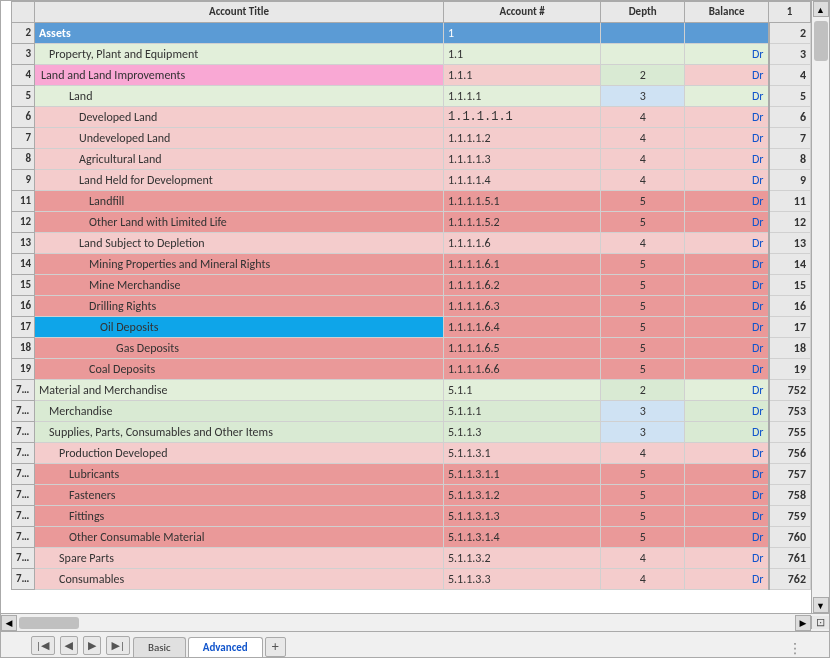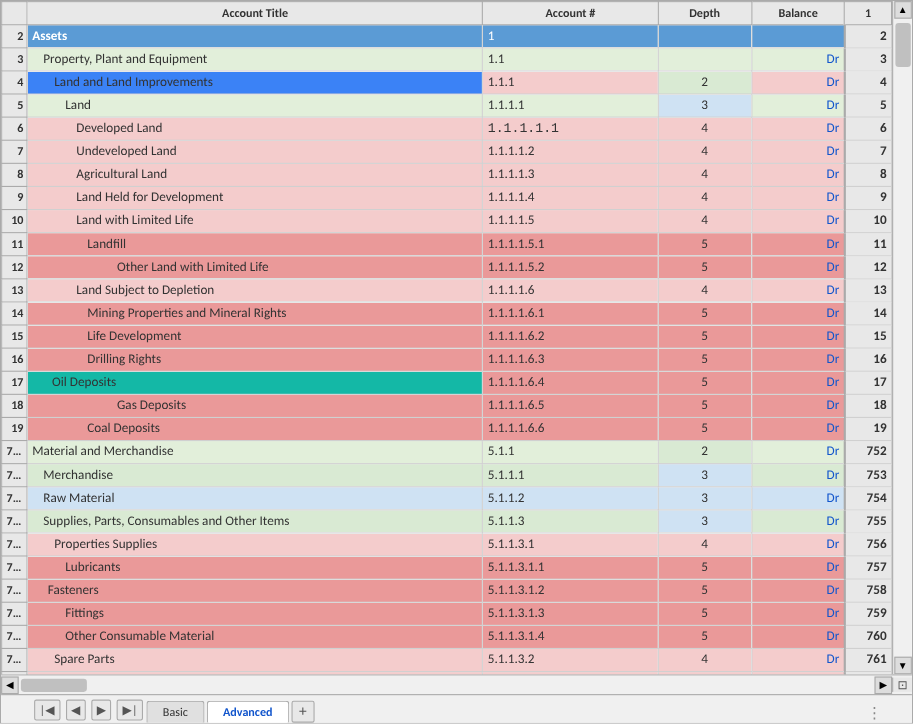--- a/index.html
+++ b/index.html
@@ -10,20 +10,21 @@
       height: 658px;
       display: flex;
       flex-direction: column;
       border: 1px solid #aaa;
     }
 
     .sheet-area {
       flex: 1;
       overflow: hidden;
       position: relative;
+      margin-left: 10px;
     }
 
     table {
       border-collapse: collapse;
       width: 100%;
       table-layout: fixed;
     }
 
     .row-num-col { width: 22px; }
     .col-a { width: 390px; }
@@ -235,21 +236,21 @@
             <tr>
               <td class="row-num">3</td>
               <td style="background-color: rgb(226, 239, 218); color: rgb(51, 51, 51); padding-left: 14px;">Property, Plant and Equipment</td>
               <td style="background-color: rgb(226, 239, 218); color: rgb(51, 51, 51);">1.1</td>
               <td style="background-color: rgb(226, 239, 218); text-align: center; color: rgb(51, 51, 51);"></td>
               <td style="background-color: rgb(226, 239, 218); text-align: right; color: rgb(17, 85, 204);">Dr</td>
               <td style="background-color: rgb(232, 232, 232); text-align: right; font-weight: bold; color: rgb(51, 51, 51); border-left: 2px solid rgb(170, 170, 170);">3</td>
             </tr>
             <tr>
               <td class="row-num">4</td>
-              <td style="background-color: #3b82f6; color: rgb(51, 51, 51); padding-left: 24px;">Land and Land Improvements</td>
+              <td style="background-color: #f9a8d4; color: rgb(51, 51, 51); padding-left: 6px;">Land and Land Improvements</td>
               <td style="background-color: rgb(244, 204, 204); color: rgb(51, 51, 51);">1.1.1</td>
               <td style="background-color: rgb(217, 234, 211); text-align: center; color: rgb(51, 51, 51);">2</td>
               <td style="background-color: rgb(244, 204, 204); text-align: right; color: rgb(17, 85, 204);">Dr</td>
               <td style="background-color: rgb(232, 232, 232); text-align: right; font-weight: bold; color: rgb(51, 51, 51); border-left: 2px solid rgb(170, 170, 170);">4</td>
             </tr>
             <tr>
               <td class="row-num">5</td>
               <td style="background-color: rgb(226, 239, 218); color: rgb(51, 51, 51); padding-left: 34px;">Land</td>
               <td style="background-color: rgb(226, 239, 218); color: rgb(51, 51, 51);">1.1.1.1</td>
               <td style="background-color: rgb(207, 226, 243); text-align: center; color: rgb(51, 51, 51);">3</td>
@@ -282,38 +283,30 @@
             </tr>
             <tr>
               <td class="row-num">9</td>
               <td style="background-color: rgb(244, 204, 204); color: rgb(51, 51, 51); padding-left: 44px;">Land Held for Development</td>
               <td style="background-color: rgb(244, 204, 204); color: rgb(51, 51, 51);">1.1.1.1.4</td>
               <td style="background-color: rgb(244, 204, 204); text-align: center; color: rgb(51, 51, 51);">4</td>
               <td style="background-color: rgb(244, 204, 204); text-align: right; color: rgb(17, 85, 204);">Dr</td>
               <td style="background-color: rgb(232, 232, 232); text-align: right; font-weight: bold; color: rgb(51, 51, 51); border-left: 2px solid rgb(170, 170, 170);">9</td>
             </tr>
             <tr>
-              <td class="row-num">10</td>
-              <td style="background-color: rgb(244, 204, 204); color: rgb(51, 51, 51); padding-left: 44px;">Land with Limited Life</td>
-              <td style="background-color: rgb(244, 204, 204); color: rgb(51, 51, 51);">1.1.1.1.5</td>
-              <td style="background-color: rgb(244, 204, 204); text-align: center; color: rgb(51, 51, 51);">4</td>
-              <td style="background-color: rgb(244, 204, 204); text-align: right; color: rgb(17, 85, 204);">Dr</td>
-              <td style="background-color: rgb(232, 232, 232); text-align: right; font-weight: bold; color: rgb(51, 51, 51); border-left: 2px solid rgb(170, 170, 170);">10</td>
-            </tr>
-            <tr>
               <td class="row-num">11</td>
               <td style="background-color: rgb(234, 153, 153); color: rgb(51, 51, 51); padding-left: 54px;">Landfill</td>
               <td style="background-color: rgb(234, 153, 153); color: rgb(51, 51, 51);">1.1.1.1.5.1</td>
               <td style="background-color: rgb(234, 153, 153); text-align: center; color: rgb(51, 51, 51);">5</td>
               <td style="background-color: rgb(234, 153, 153); text-align: right; color: rgb(17, 85, 204);">Dr</td>
               <td style="background-color: rgb(232, 232, 232); text-align: right; font-weight: bold; color: rgb(51, 51, 51); border-left: 2px solid rgb(170, 170, 170);">11</td>
             </tr>
             <tr>
               <td class="row-num">12</td>
-              <td style="background-color: rgb(234, 153, 153); color: rgb(51, 51, 51); padding-left: 81px;">Other Land with Limited Life</td>
+              <td style="background-color: rgb(234, 153, 153); color: rgb(51, 51, 51); padding-left: 54px;">Other Land with Limited Life</td>
               <td style="background-color: rgb(234, 153, 153); color: rgb(51, 51, 51);">1.1.1.1.5.2</td>
               <td style="background-color: rgb(234, 153, 153); text-align: center; color: rgb(51, 51, 51);">5</td>
               <td style="background-color: rgb(234, 153, 153); text-align: right; color: rgb(17, 85, 204);">Dr</td>
               <td style="background-color: rgb(232, 232, 232); text-align: right; font-weight: bold; color: rgb(51, 51, 51); border-left: 2px solid rgb(170, 170, 170);">12</td>
             </tr>
             <tr>
               <td class="row-num">13</td>
               <td style="background-color: rgb(244, 204, 204); color: rgb(51, 51, 51); padding-left: 44px;">Land Subject to Depletion</td>
               <td style="background-color: rgb(244, 204, 204); color: rgb(51, 51, 51);">1.1.1.1.6</td>
               <td style="background-color: rgb(244, 204, 204); text-align: center; color: rgb(51, 51, 51);">4</td>
@@ -323,37 +316,37 @@
             <tr>
               <td class="row-num">14</td>
               <td style="background-color: rgb(234, 153, 153); color: rgb(51, 51, 51); padding-left: 54px;">Mining Properties and Mineral Rights</td>
               <td style="background-color: rgb(234, 153, 153); color: rgb(51, 51, 51);">1.1.1.1.6.1</td>
               <td style="background-color: rgb(234, 153, 153); text-align: center; color: rgb(51, 51, 51);">5</td>
               <td style="background-color: rgb(234, 153, 153); text-align: right; color: rgb(17, 85, 204);">Dr</td>
               <td style="background-color: rgb(232, 232, 232); text-align: right; font-weight: bold; color: rgb(51, 51, 51); border-left: 2px solid rgb(170, 170, 170);">14</td>
             </tr>
             <tr>
               <td class="row-num">15</td>
-              <td style="background-color: rgb(234, 153, 153); color: rgb(51, 51, 51); padding-left: 54px;">Life Development</td>
+              <td style="background-color: rgb(234, 153, 153); color: rgb(51, 51, 51); padding-left: 54px;">Mine Merchandise</td>
               <td style="background-color: rgb(234, 153, 153); color: rgb(51, 51, 51);">1.1.1.1.6.2</td>
               <td style="background-color: rgb(234, 153, 153); text-align: center; color: rgb(51, 51, 51);">5</td>
               <td style="background-color: rgb(234, 153, 153); text-align: right; color: rgb(17, 85, 204);">Dr</td>
               <td style="background-color: rgb(232, 232, 232); text-align: right; font-weight: bold; color: rgb(51, 51, 51); border-left: 2px solid rgb(170, 170, 170);">15</td>
             </tr>
             <tr>
               <td class="row-num">16</td>
               <td style="background-color: rgb(234, 153, 153); color: rgb(51, 51, 51); padding-left: 54px;">Drilling Rights</td>
               <td style="background-color: rgb(234, 153, 153); color: rgb(51, 51, 51);">1.1.1.1.6.3</td>
               <td style="background-color: rgb(234, 153, 153); text-align: center; color: rgb(51, 51, 51);">5</td>
               <td style="background-color: rgb(234, 153, 153); text-align: right; color: rgb(17, 85, 204);">Dr</td>
               <td style="background-color: rgb(232, 232, 232); text-align: right; font-weight: bold; color: rgb(51, 51, 51); border-left: 2px solid rgb(170, 170, 170);">16</td>
             </tr>
             <tr>
               <td class="row-num">17</td>
-              <td style="background-color: #14b8a6; color: rgb(51, 51, 51); padding-left: 22px;">Oil Deposits</td>
+              <td style="background-color: #0ea5e9; color: rgb(51, 51, 51); padding-left: 65px;">Oil Deposits</td>
               <td style="background-color: rgb(234, 153, 153); color: rgb(51, 51, 51);">1.1.1.1.6.4</td>
               <td style="background-color: rgb(234, 153, 153); text-align: center; color: rgb(51, 51, 51);">5</td>
               <td style="background-color: rgb(234, 153, 153); text-align: right; color: rgb(17, 85, 204);">Dr</td>
               <td style="background-color: rgb(232, 232, 232); text-align: right; font-weight: bold; color: rgb(51, 51, 51); border-left: 2px solid rgb(170, 170, 170);">17</td>
             </tr>
             <tr>
               <td class="row-num">18</td>
               <td style="background-color: rgb(234, 153, 153); color: rgb(51, 51, 51); padding-left: 81px;">Gas Deposits</td>
               <td style="background-color: rgb(234, 153, 153); color: rgb(51, 51, 51);">1.1.1.1.6.5</td>
               <td style="background-color: rgb(234, 153, 153); text-align: center; color: rgb(51, 51, 51);">5</td>
@@ -378,54 +371,46 @@
             </tr>
             <tr>
               <td class="row-num">753</td>
               <td style="background-color: rgb(217, 234, 211); color: rgb(51, 51, 51); padding-left: 14px;">Merchandise</td>
               <td style="background-color: rgb(217, 234, 211); color: rgb(51, 51, 51);">5.1.1.1</td>
               <td style="background-color: rgb(207, 226, 243); text-align: center; color: rgb(51, 51, 51);">3</td>
               <td style="background-color: rgb(217, 234, 211); text-align: right; color: rgb(17, 85, 204);">Dr</td>
               <td style="background-color: rgb(232, 232, 232); text-align: right; font-weight: bold; color: rgb(51, 51, 51); border-left: 2px solid rgb(170, 170, 170);">753</td>
             </tr>
             <tr>
-              <td class="row-num">754</td>
-              <td style="background-color: rgb(207, 226, 243); color: rgb(51, 51, 51); padding-left: 14px;">Raw Material</td>
-              <td style="background-color: rgb(207, 226, 243); color: rgb(51, 51, 51);">5.1.1.2</td>
-              <td style="background-color: rgb(207, 226, 243); text-align: center; color: rgb(51, 51, 51);">3</td>
-              <td style="background-color: rgb(207, 226, 243); text-align: right; color: rgb(17, 85, 204);">Dr</td>
-              <td style="background-color: rgb(232, 232, 232); text-align: right; font-weight: bold; color: rgb(51, 51, 51); border-left: 2px solid rgb(170, 170, 170);">754</td>
-            </tr>
-            <tr>
               <td class="row-num">755</td>
               <td style="background-color: rgb(217, 234, 211); color: rgb(51, 51, 51); padding-left: 14px;">Supplies, Parts, Consumables and Other Items</td>
               <td style="background-color: rgb(217, 234, 211); color: rgb(51, 51, 51);">5.1.1.3</td>
               <td style="background-color: rgb(207, 226, 243); text-align: center; color: rgb(51, 51, 51);">3</td>
               <td style="background-color: rgb(217, 234, 211); text-align: right; color: rgb(17, 85, 204);">Dr</td>
               <td style="background-color: rgb(232, 232, 232); text-align: right; font-weight: bold; color: rgb(51, 51, 51); border-left: 2px solid rgb(170, 170, 170);">755</td>
             </tr>
             <tr>
               <td class="row-num">756</td>
-              <td style="background-color: rgb(244, 204, 204); color: rgb(51, 51, 51); padding-left: 24px;">Properties Supplies</td>
+              <td style="background-color: rgb(244, 204, 204); color: rgb(51, 51, 51); padding-left: 24px;">Production Developed</td>
               <td style="background-color: rgb(244, 204, 204); color: rgb(51, 51, 51);">5.1.1.3.1</td>
               <td style="background-color: rgb(244, 204, 204); text-align: center; color: rgb(51, 51, 51);">4</td>
               <td style="background-color: rgb(244, 204, 204); text-align: right; color: rgb(17, 85, 204);">Dr</td>
               <td style="background-color: rgb(232, 232, 232); text-align: right; font-weight: bold; color: rgb(51, 51, 51); border-left: 2px solid rgb(170, 170, 170);">756</td>
             </tr>
             <tr>
               <td class="row-num">757</td>
               <td style="background-color: rgb(234, 153, 153); color: rgb(51, 51, 51); padding-left: 34px;">Lubricants</td>
               <td style="background-color: rgb(234, 153, 153); color: rgb(51, 51, 51);">5.1.1.3.1.1</td>
               <td style="background-color: rgb(234, 153, 153); text-align: center; color: rgb(51, 51, 51);">5</td>
               <td style="background-color: rgb(234, 153, 153); text-align: right; color: rgb(17, 85, 204);">Dr</td>
               <td style="background-color: rgb(232, 232, 232); text-align: right; font-weight: bold; color: rgb(51, 51, 51); border-left: 2px solid rgb(170, 170, 170);">757</td>
             </tr>
             <tr>
               <td class="row-num">758</td>
-              <td style="background-color: rgb(234, 153, 153); color: rgb(51, 51, 51); padding-left: 18px;">Fasteners</td>
+              <td style="background-color: rgb(234, 153, 153); color: rgb(51, 51, 51); padding-left: 34px;">Fasteners</td>
               <td style="background-color: rgb(234, 153, 153); color: rgb(51, 51, 51);">5.1.1.3.1.2</td>
               <td style="background-color: rgb(234, 153, 153); text-align: center; color: rgb(51, 51, 51);">5</td>
               <td style="background-color: rgb(234, 153, 153); text-align: right; color: rgb(17, 85, 204);">Dr</td>
               <td style="background-color: rgb(232, 232, 232); text-align: right; font-weight: bold; color: rgb(51, 51, 51); border-left: 2px solid rgb(170, 170, 170);">758</td>
             </tr>
             <tr>
               <td class="row-num">759</td>
               <td style="background-color: rgb(234, 153, 153); color: rgb(51, 51, 51); padding-left: 34px;">Fittings</td>
               <td style="background-color: rgb(234, 153, 153); color: rgb(51, 51, 51);">5.1.1.3.1.3</td>
               <td style="background-color: rgb(234, 153, 153); text-align: center; color: rgb(51, 51, 51);">5</td>

